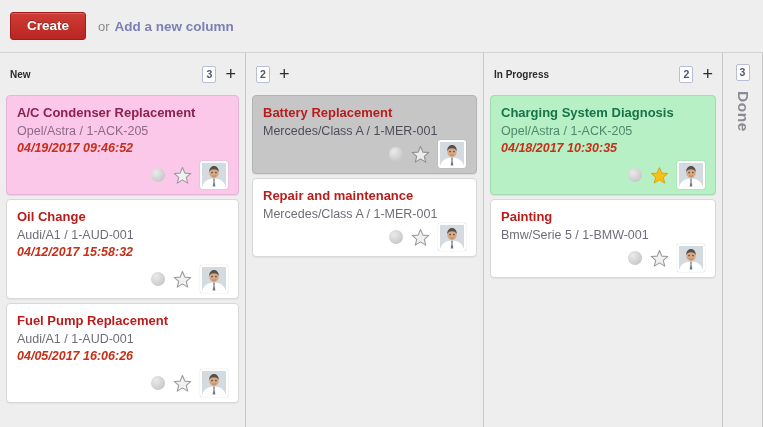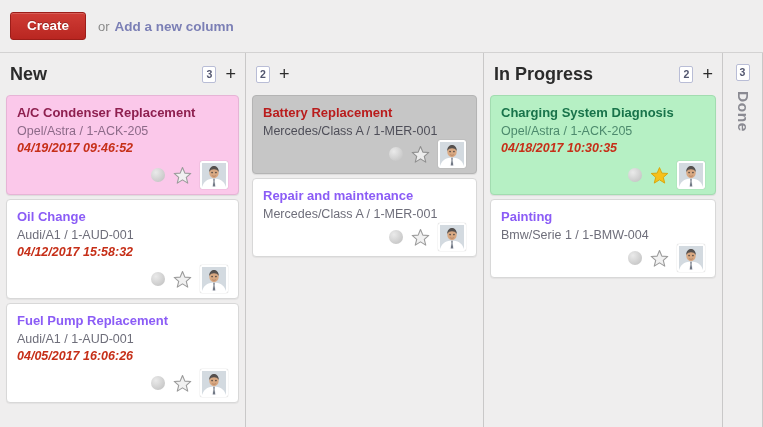--- a/index.html
+++ b/index.html
@@ -74,21 +74,21 @@
 
   .col-header {
     height: 42px;
     box-sizing: border-box;
     display: flex;
     align-items: center;
     padding: 0 9px 0 10px;
     flex: none;
   }
   .col-title {
-    font-size: 18px;
+    font-size: 10px;
     font-weight: bold;
     color: #2b2b2b;
     flex: 1;
     white-space: nowrap;
     overflow: hidden;
   }
   .count-badge {
     display: inline-flex;
     align-items: center;
     justify-content: center;
@@ -150,21 +150,21 @@
     background: #c6c6c6;
     border: 1px solid #b4b4b4;
     box-shadow: 0 1px 1px rgba(0,0,0,.08);
   }
 
   .card-title {
     font-size: 13px;
     font-weight: bold;
     line-height: 16px;
     margin-bottom: 2px;
-    color: #8b5cf6;
+    color: #b91c1c;
   }
   .card-pink  .card-title { color: #8e1f4f; }
   .card-green .card-title { color: #18734a; }
   .card-gray  .card-title { color: #b91c1c; }
 
   .card-sub {
     font-size: 12.5px;
     line-height: 16px;
     color: #6e6e7a;
     margin-bottom: 1px;
@@ -426,21 +426,21 @@
               <ellipse cx="13.4" cy="12.8" rx="1" ry="1.1" fill="#3d3a39"></ellipse>
               <ellipse cx="18.6" cy="12.8" rx="1" ry="1.1" fill="#3d3a39"></ellipse>
               <path d="M13.6 17.2 q2.4 1.5 4.8 0" stroke="#a8785a" stroke-width=".9" fill="none" stroke-linecap="round"></path>
             </svg>
           </div>
         </div>
       </div>
 
       <div class="card card-default card-compact">
         <div class="card-title">Painting</div>
-        <div class="card-sub">Bmw/Serie 1 / 1-BMW-004</div>
+        <div class="card-sub">Bmw/Serie 5 / 1-BMW-001</div>
         <div class="card-footer">
           <div class="dot"></div>
           <svg class="star" viewBox="0 0 24 24">
             <polygon points="12,2 15,9 22.5,9.4 16.8,14.3 18.6,21.6 12,17.5 5.4,21.6 7.2,14.3 1.5,9.4 9,9" fill="#f1f1f1" stroke="#9b9b9b" stroke-width="1.4" stroke-linejoin="round"></polygon>
           </svg>
           <div class="avatar">
             <svg viewBox="0 0 32 32" preserveAspectRatio="xMidYMid slice">
               <rect width="32" height="32" fill="#d3dae0"></rect>
               <path d="M0 32 C3 23 9 21 16 21 C23 21 29 23 32 32 Z" fill="#ffffff"></path>
               <path d="M16 21 L13 32 L19 32 Z" fill="#e8e8ec"></path>

